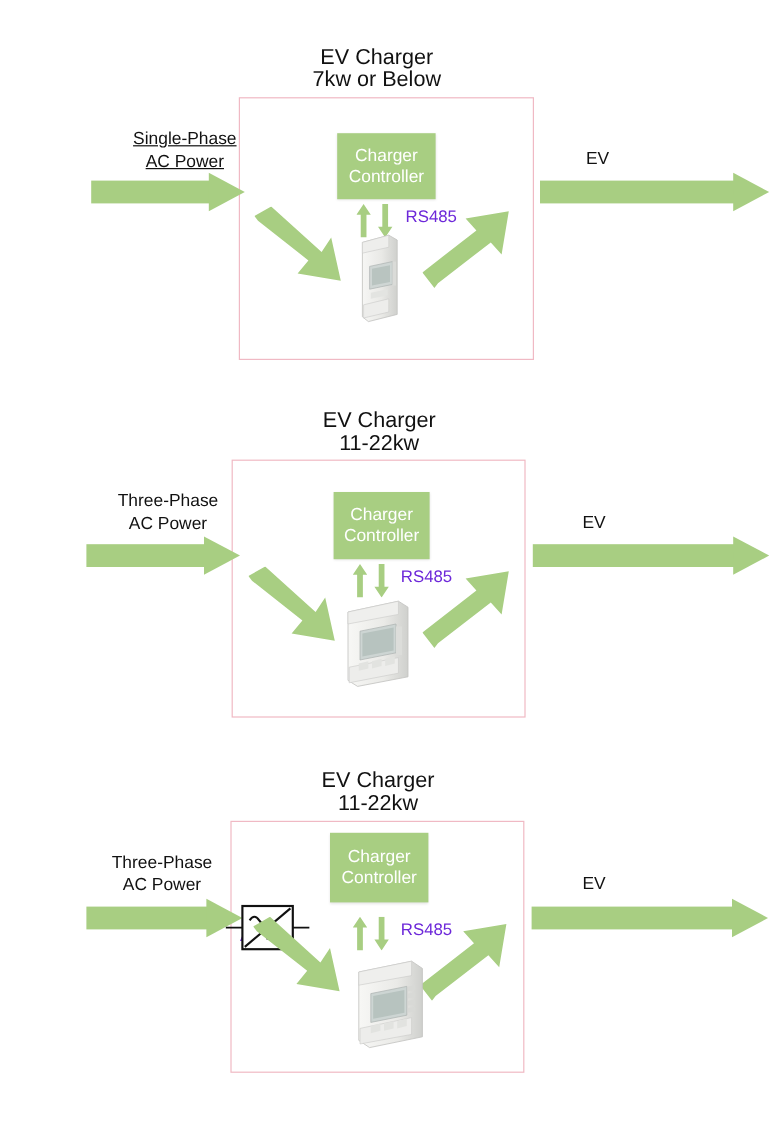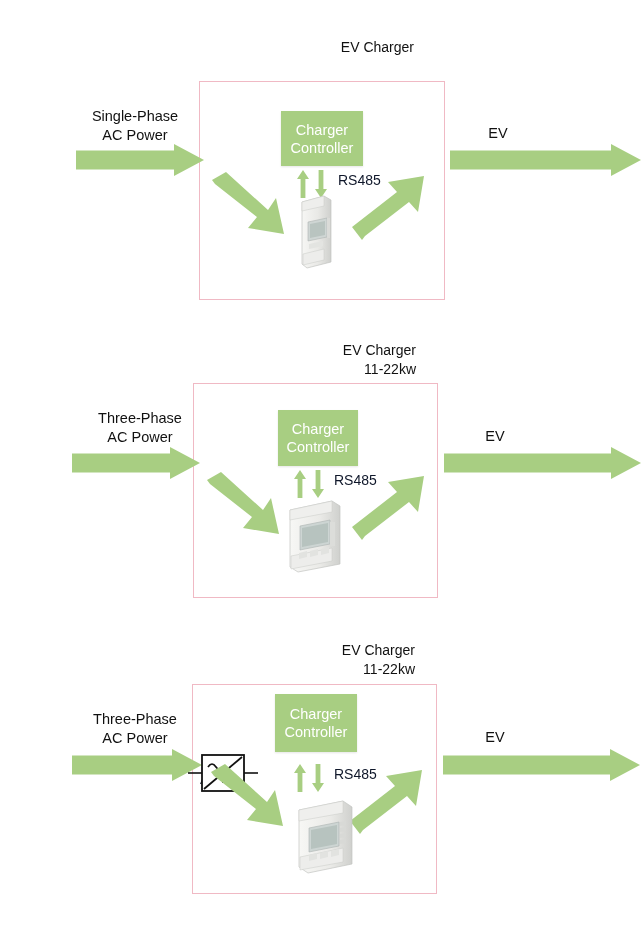--- a/index.html
+++ b/index.html
@@ -11,22 +11,22 @@
     width: 644px; height: 935px;
     position: relative;
     font-family: "Liberation Sans", sans-serif;
     color: #1a1a1a;
     overflow: hidden;
   }
   .panel-section { position: absolute; left: 0; top: 0; width: 644px; }
 
   .panel-title {
     position: absolute;
-    text-align: right;
-    font-size: 14px;
+    text-align: center;
+    font-size: 18px;
     line-height: 19px;
     color: #111111;
     white-space: nowrap;
   }
   .panel-box {
     position: absolute;
     border: 1.2px solid #f0b9c4;
     background: #ffffff;
   }
 
@@ -50,21 +50,21 @@
     position: absolute;
     text-align: center;
     font-size: 14.5px;
     line-height: 19px;
     color: #111111;
     white-space: nowrap;
   }
   .small-label {
     position: absolute;
     font-size: 14px;
-    color: #0f172a;
+    color: #6d28d9;
     white-space: nowrap;
   }
 
   
   .controller {
     position: absolute;
     background: #a8ce82;
     color: #ffffff;
     display: flex;
     flex-direction: column;
@@ -88,25 +88,26 @@
   
   .acdc { position: absolute; }
 </style>
 </head>
 <body>
 
 <div class="panel-section">
 
   <div class="panel-title" style="left:214px; top:38px; width:200px;">
     <div>EV Charger</div>
+    <div>7kw or Below</div>
   </div>
 
   <div class="panel-box" style="left:199px; top:81px; width:246px; height:219px;"></div>
 
-  <div class="flow-label" style="left:55px; top:107px; width:160px;">
+  <div class="flow-label" style="left:74px; top:107px; width:160px;text-decoration:underline;">
     <div>Single-Phase</div>
     <div>AC Power</div>
   </div>
 
   <div class="harrow" style="left:76px; top:143px; width:128px; height:33px;">
     <div class="shaft" style="width:100px; height:19px;"></div>
     <div class="head" style="left:98px; border-width:16.5px 0 16.5px 30px;"></div>
   </div>
 
   <div class="flow-label" style="left:463px; top:124px; width:70px;">EV</div>

